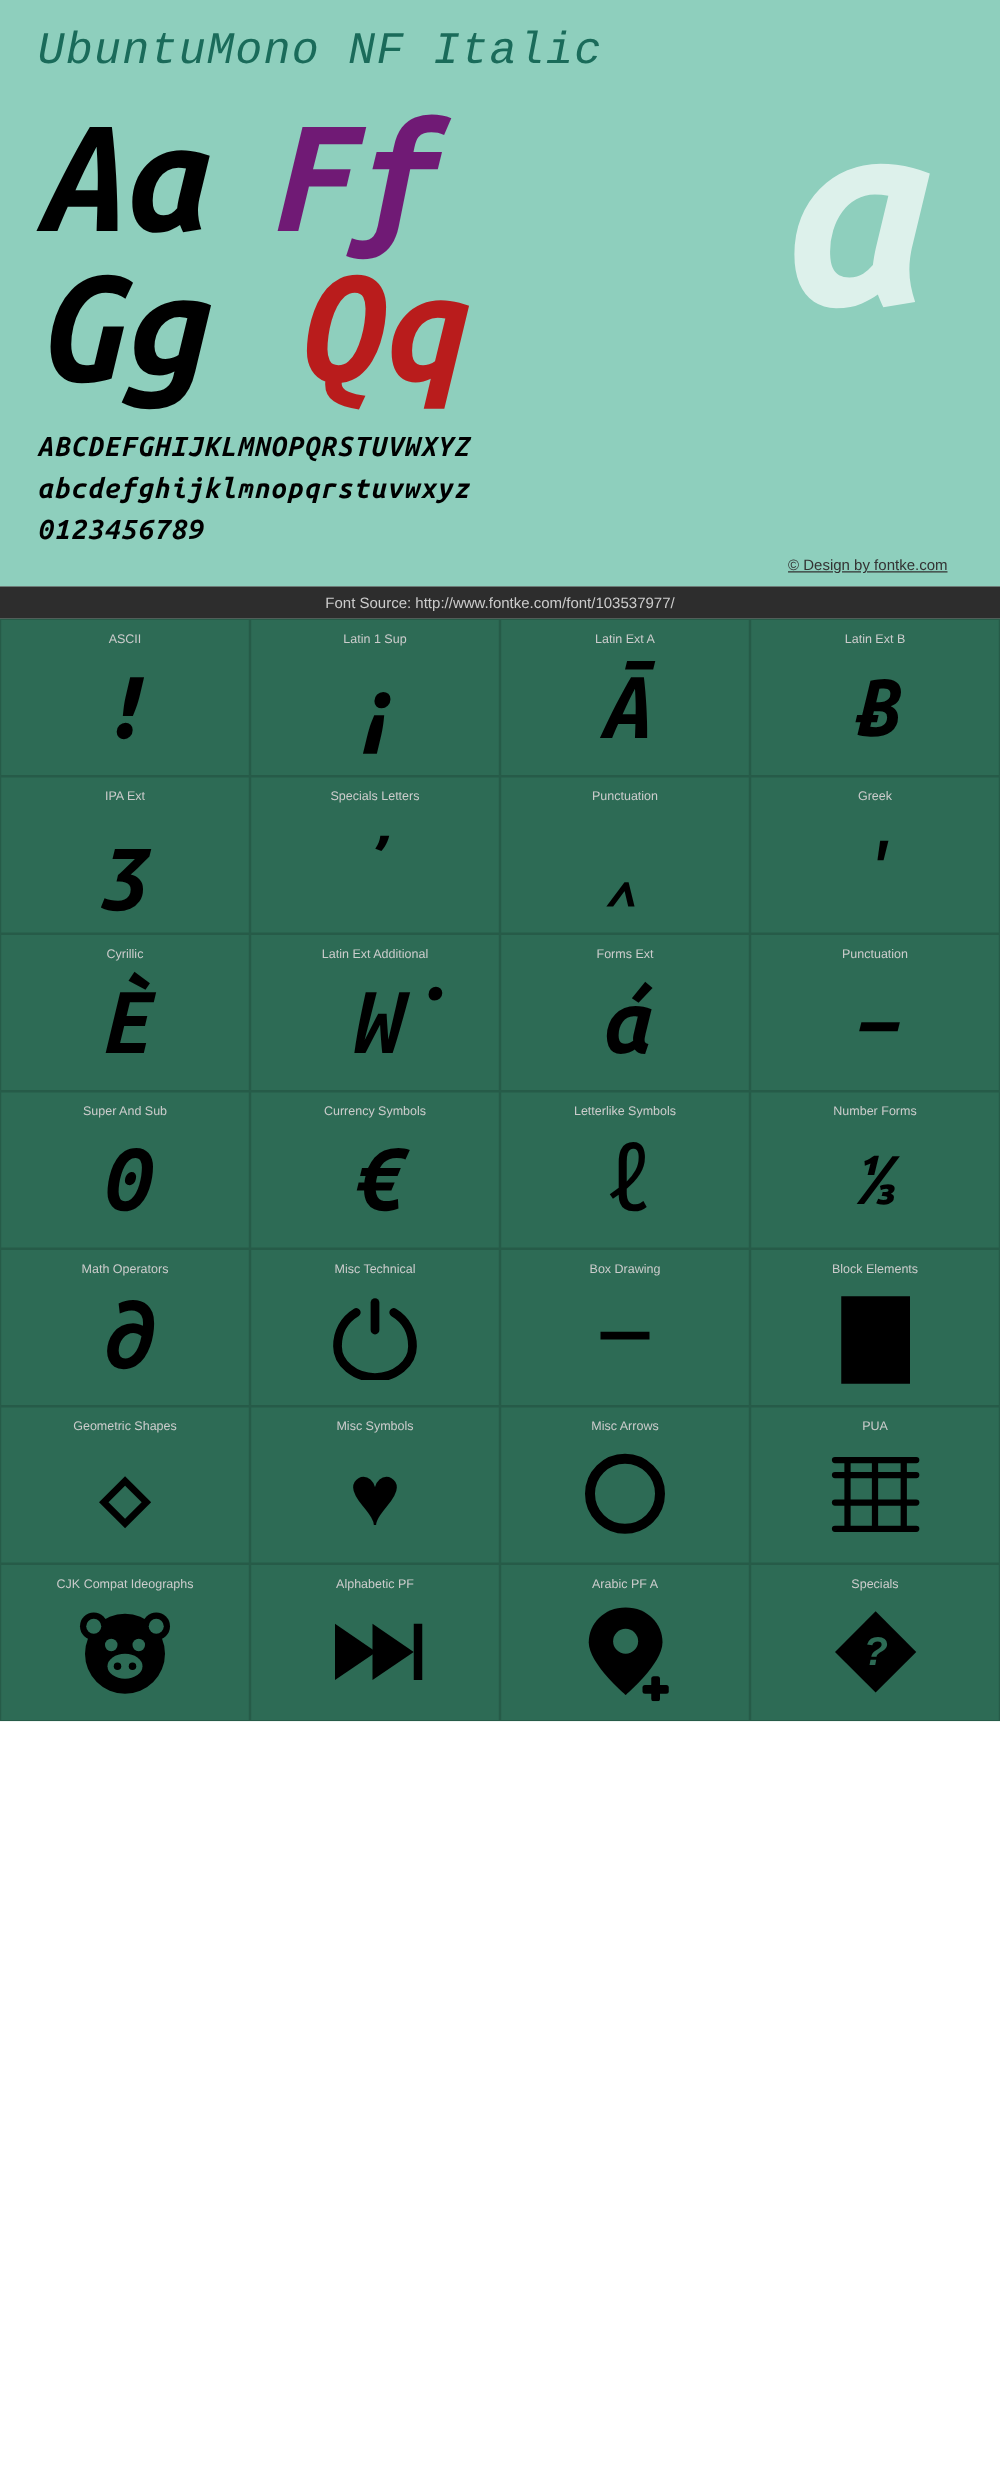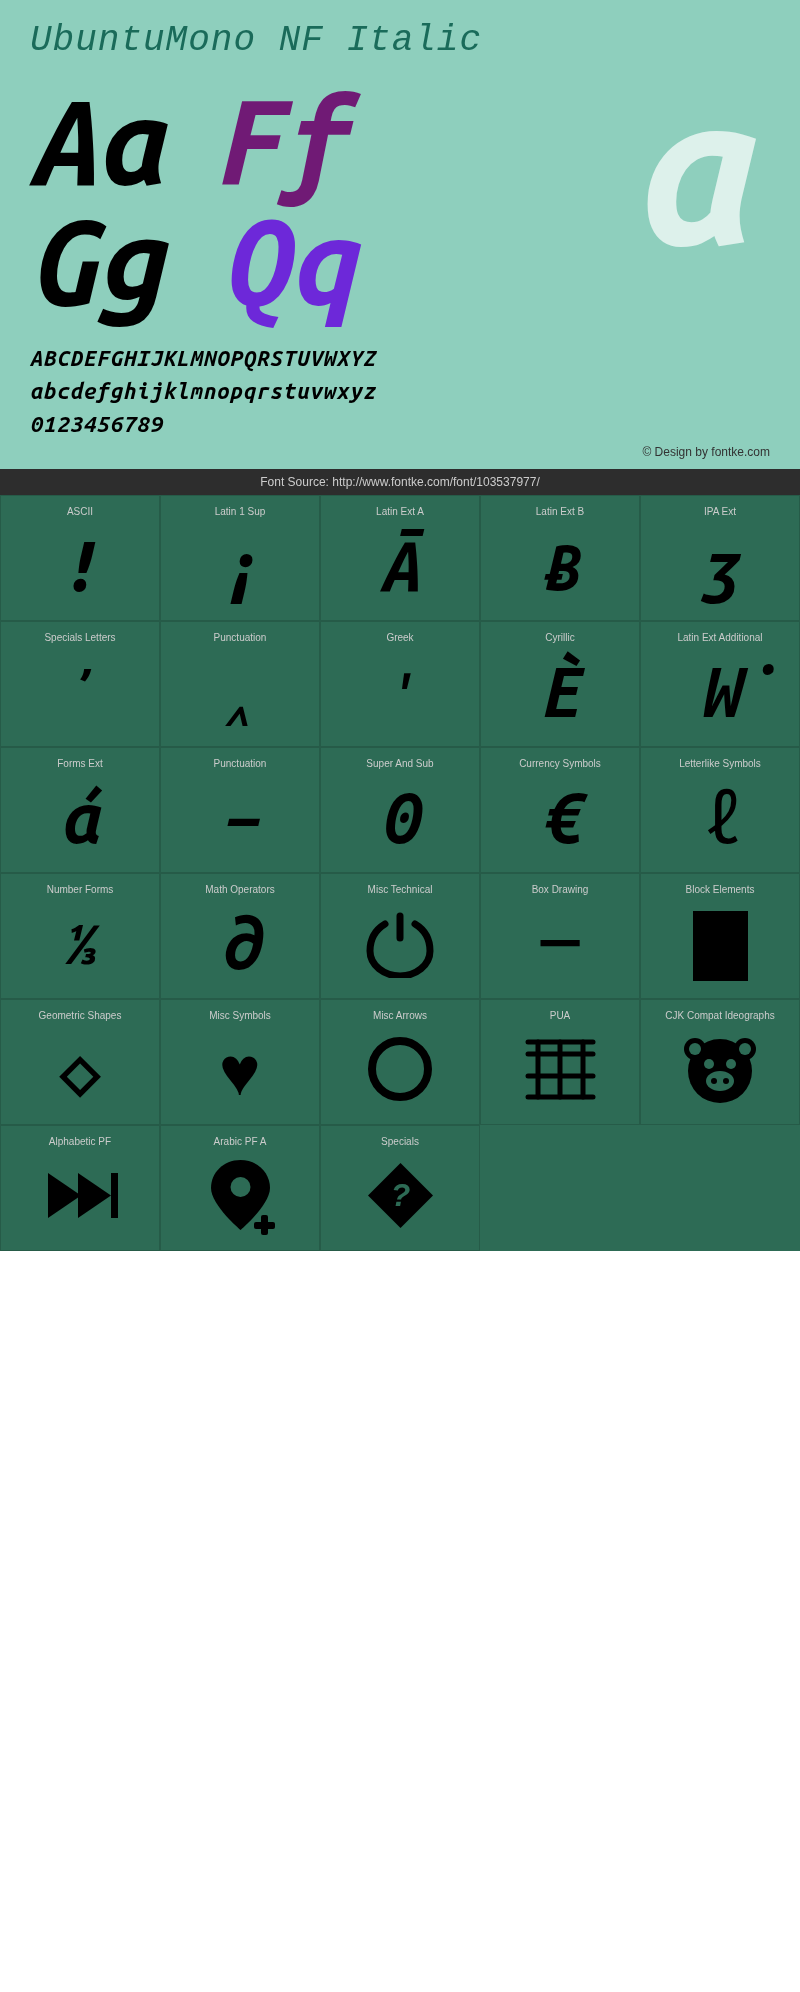--- a/index.html
+++ b/index.html
@@ -1,21 +1,21 @@
 <!DOCTYPE html>
 <html><head>
   <meta charset="utf-8">
   <style>
     * { margin: 0; padding: 0; box-sizing: border-box; }
     body { width: 800px; font-family: 'Ubuntu Mono', 'Courier New', monospace; }
 
     
     .header-section {
       background-color: #8ecfbd;
-      padding: 20px 30px 10px 30px;
+      padding: 20px 42px 10px 30px;
       position: relative;
     }
     .font-title {
       font-size: 36px;
       font-style: italic;
       color: #1a6b5a;
       font-weight: 400;
       letter-spacing: 1px;
       margin-bottom: 10px;
       font-family: 'Courier New', monospace;
@@ -28,37 +28,38 @@
       letter-spacing: 1px;
       line-height: 1.5;
     }
     .copyright {
       text-align: right;
       font-size: 12px;
       color: #333;
       font-style: normal;
       margin-top: 5px;
       font-family: Arial, sans-serif;
+      text-decoration: underline;
     }
 
     
     .source-bar {
       background-color: #2d2d2d;
       color: #ccc;
       text-align: center;
       font-size: 12px;
       padding: 6px;
       font-family: Arial, sans-serif;
     }
 
     
     .glyph-grid {
       background-color: #2d6b55;
       display: grid;
-      grid-template-columns: repeat(5, 1fr);
+      grid-template-columns: repeat(4, 1fr);
     }
 
     .glyph-cell {
       display: flex;
       flex-direction: column;
       align-items: center;
       justify-content: flex-start;
       padding: 10px 5px 15px 5px;
       border: 1px solid rgba(0,0,0,0.15);
       min-height: 120px;
@@ -120,21 +121,21 @@
   <div class="font-title">UbuntuMono NF Italic</div>
 
   <div class="header-chars-container">
     <div class="chars-left">
       <div style="display:flex; align-items:baseline; gap:20px;">
         <span style="font-size:120px; font-weight:700; font-style:italic; line-height:1; color:#000;">Aa</span>
         <span style="font-size:120px; font-weight:700; font-style:italic; line-height:1; color:#701a75; margin-left:30px;">Ff</span>
       </div>
       <div style="display:flex; align-items:baseline; gap:36px;">
         <span style="font-size:120px; font-weight:700; font-style:italic; line-height:1; color:#000;">Gg</span>
-        <span style="font-size:120px; font-weight:700; font-style:italic; line-height:1; color:#6d28d9; margin-left:22px;">Qq</span>
+        <span style="font-size:120px; font-weight:700; font-style:italic; line-height:1; color:#b91c1c; margin-left:36px;">Qq</span>
       </div>
     </div>
     <div class="char-a-large">a</div>
   </div>
 
   <div style="margin-top:10px;">
     <div class="alphabet-row">ABCDEFGHIJKLMNOPQRSTUVWXYZ</div>
     <div class="alphabet-row">abcdefghijklmnopqrstuvwxyz</div>
     <div class="alphabet-row">0123456789</div>
   </div>

